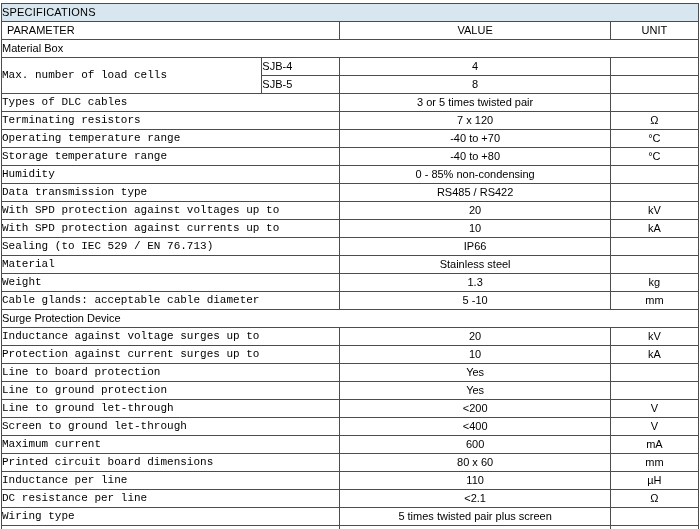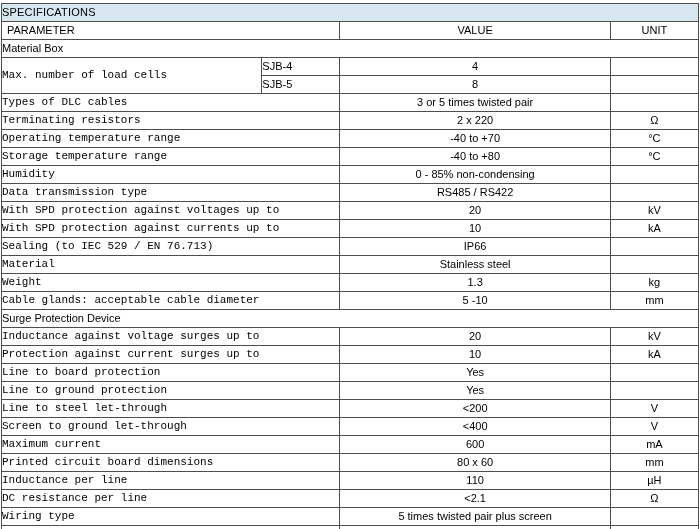--- a/index.html
+++ b/index.html
@@ -116,21 +116,21 @@
           <td class="value">8</td>
           <td class="unit"></td>
         </tr>
         <tr>
           <td class="param" colspan="2">Types of DLC cables</td>
           <td class="value">3 or 5 times twisted pair</td>
           <td class="unit"></td>
         </tr>
         <tr>
           <td class="param" colspan="2">Terminating resistors</td>
-          <td class="value">2 x 220</td>
+          <td class="value">7 x 120</td>
           <td class="unit">Ω</td>
         </tr>
         <tr>
           <td class="param" colspan="2">Operating temperature range</td>
           <td class="value">-40 to +70</td>
           <td class="unit">°C</td>
         </tr>
         <tr>
           <td class="param" colspan="2">Storage temperature range</td>
           <td class="value">-40 to +80</td>
@@ -193,21 +193,21 @@
           <td class="param" colspan="2">Line to board protection</td>
           <td class="value">Yes</td>
           <td class="unit"></td>
         </tr>
         <tr>
           <td class="param" colspan="2">Line to ground protection</td>
           <td class="value">Yes</td>
           <td class="unit"></td>
         </tr>
         <tr>
-          <td class="param" colspan="2">Line to steel let-through</td>
+          <td class="param" colspan="2">Line to ground let-through</td>
           <td class="value">&lt;200</td>
           <td class="unit">V</td>
         </tr>
         <tr>
           <td class="param" colspan="2">Screen to ground let-through</td>
           <td class="value">&lt;400</td>
           <td class="unit">V</td>
         </tr>
         <tr>
           <td class="param" colspan="2">Maximum current</td>

